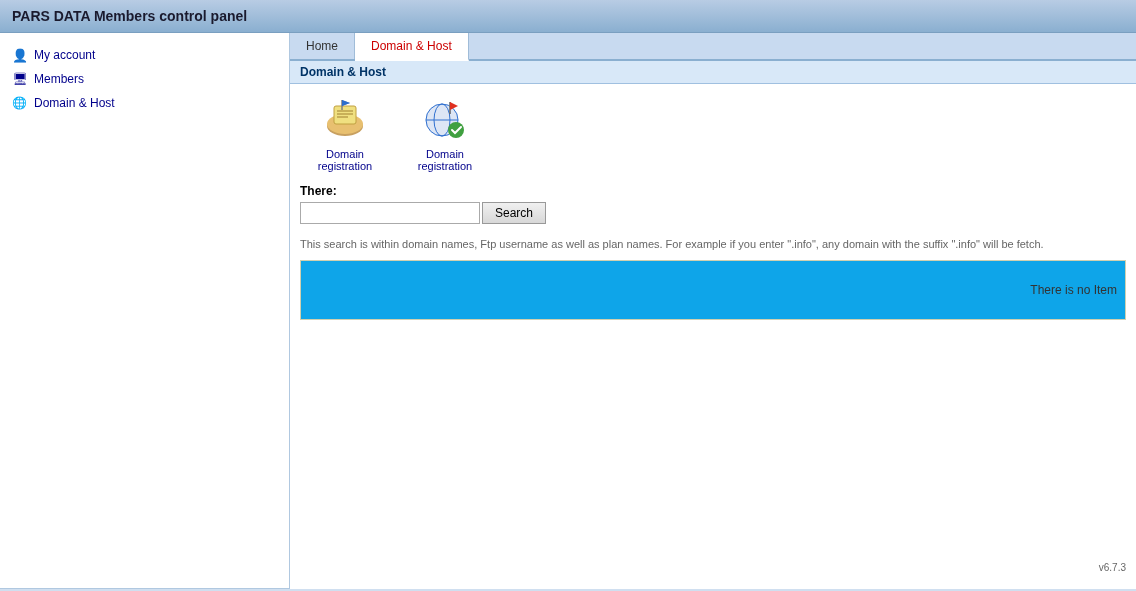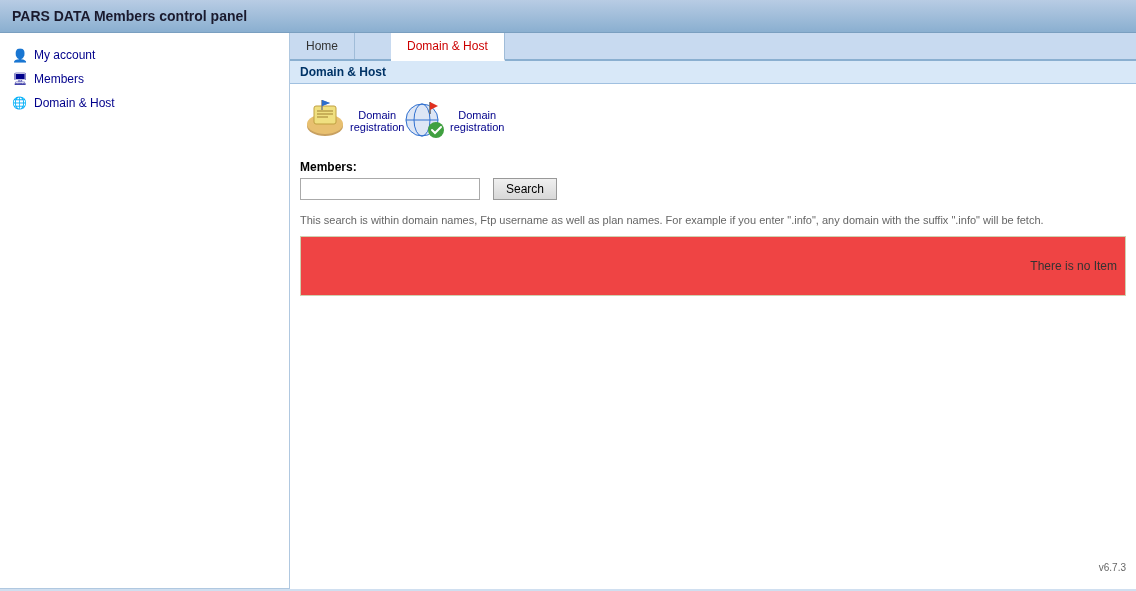--- a/index.html
+++ b/index.html
@@ -55,21 +55,20 @@
       display: flex;
       flex-direction: column;
       overflow: hidden;
     }
 
     #tab-bar {
       display: flex;
       background: #c8daf0;
       border-bottom: 2px solid #8aafd0;
       padding: 0;
-      gap: 36px;
     }
 
     .tab {
       padding: 6px 16px;
       cursor: pointer;
       font-size: 12px;
       color: #333;
       border-right: 1px solid #a0bcd8;
     }
 
@@ -99,21 +98,21 @@
 
     #icons-row {
       display: flex;
       align-items: flex-start;
       gap: 10px;
       margin-bottom: 12px;
     }
 
     .icon-item {
       display: flex;
-      flex-direction: row;
+      flex-direction: column;
       align-items: center;
       cursor: pointer;
       width: 90px;
     }
 
     .icon-item .icon-img {
       width: 50px;
       height: 50px;
       margin-bottom: 4px;
     }
@@ -130,21 +129,21 @@
     #search-label {
       font-size: 12px;
       font-weight: bold;
       color: #000;
       margin-bottom: 4px;
     }
 
     #search-row {
       display: flex;
       align-items: center;
-      gap: 13px;
+      gap: 2px;
     }
 
     #search-input {
       width: 180px;
       height: 22px;
       border: 1px solid #aaa;
       padding: 2px 4px;
       font-size: 12px;
     }
 
@@ -158,21 +157,21 @@
     }
 
     #search-hint {
       font-size: 11px;
       color: #666;
       margin-top: 13px;
       line-height: 1.4;
     }
 
     #results-area {
-      background: #ef4444;
+      background: #0ea5e9;
       border: 1px solid #d0d0b0;
       min-height: 60px;
       padding: 8px;
       display: flex;
       align-items: center;
       justify-content: flex-end;
       margin-top: 4px;
     }
 
     #no-item-text {
@@ -273,21 +272,21 @@
               <polyline points="32,36 35,39 41,33" fill="none" stroke="white" stroke-width="2" stroke-linecap="round"></polyline>
             </svg>
           </div>
           <span class="icon-label">Domain registration</span>
         </div>
 
 
       </div>
 
       <div id="search-section">
-        <div id="search-label">Members:</div>
+        <div id="search-label">There:</div>
         <div id="search-row">
           <input type="text" id="search-input" style="">
           <button id="search-button">Search</button>
         </div>
         <div id="search-hint">This search is within domain names, Ftp username as well as plan names. For example if you enter ".info", any domain with the suffix ".info" will be fetch.</div>
       </div>
 
       <div id="results-area">
         <span id="no-item-text">There is no Item</span>
       </div>

